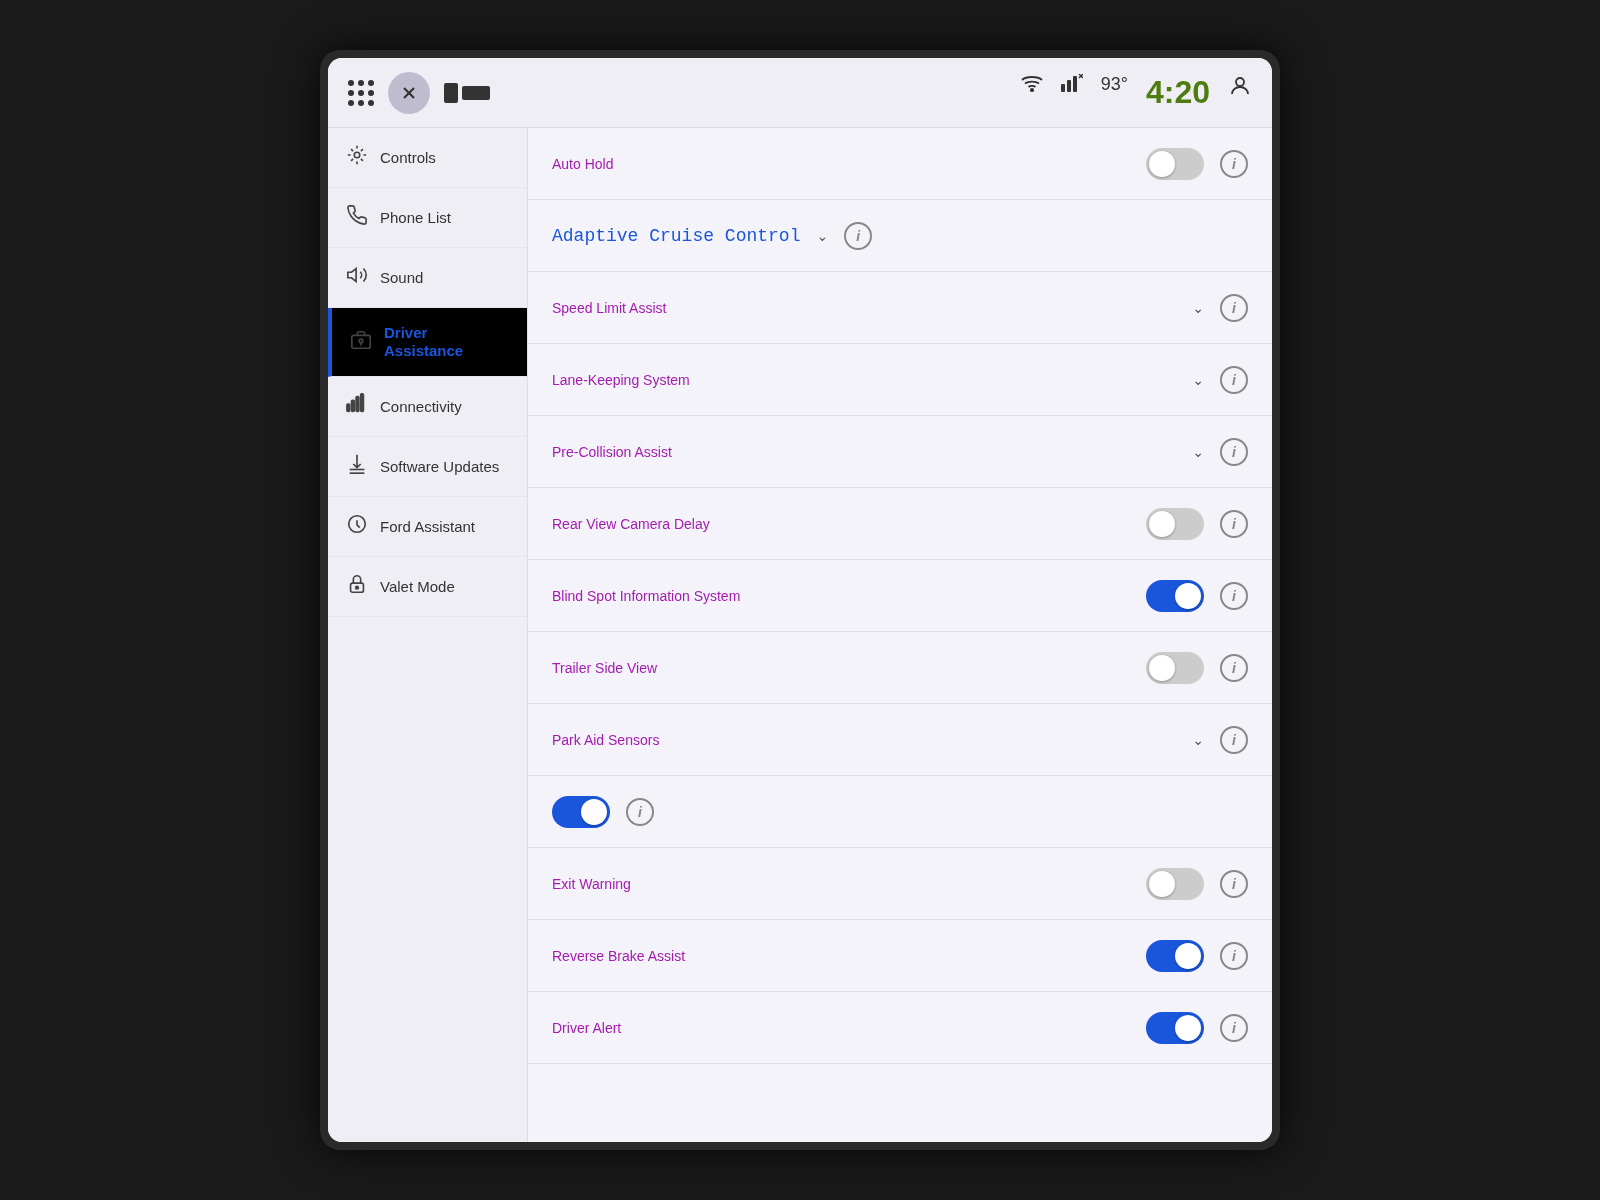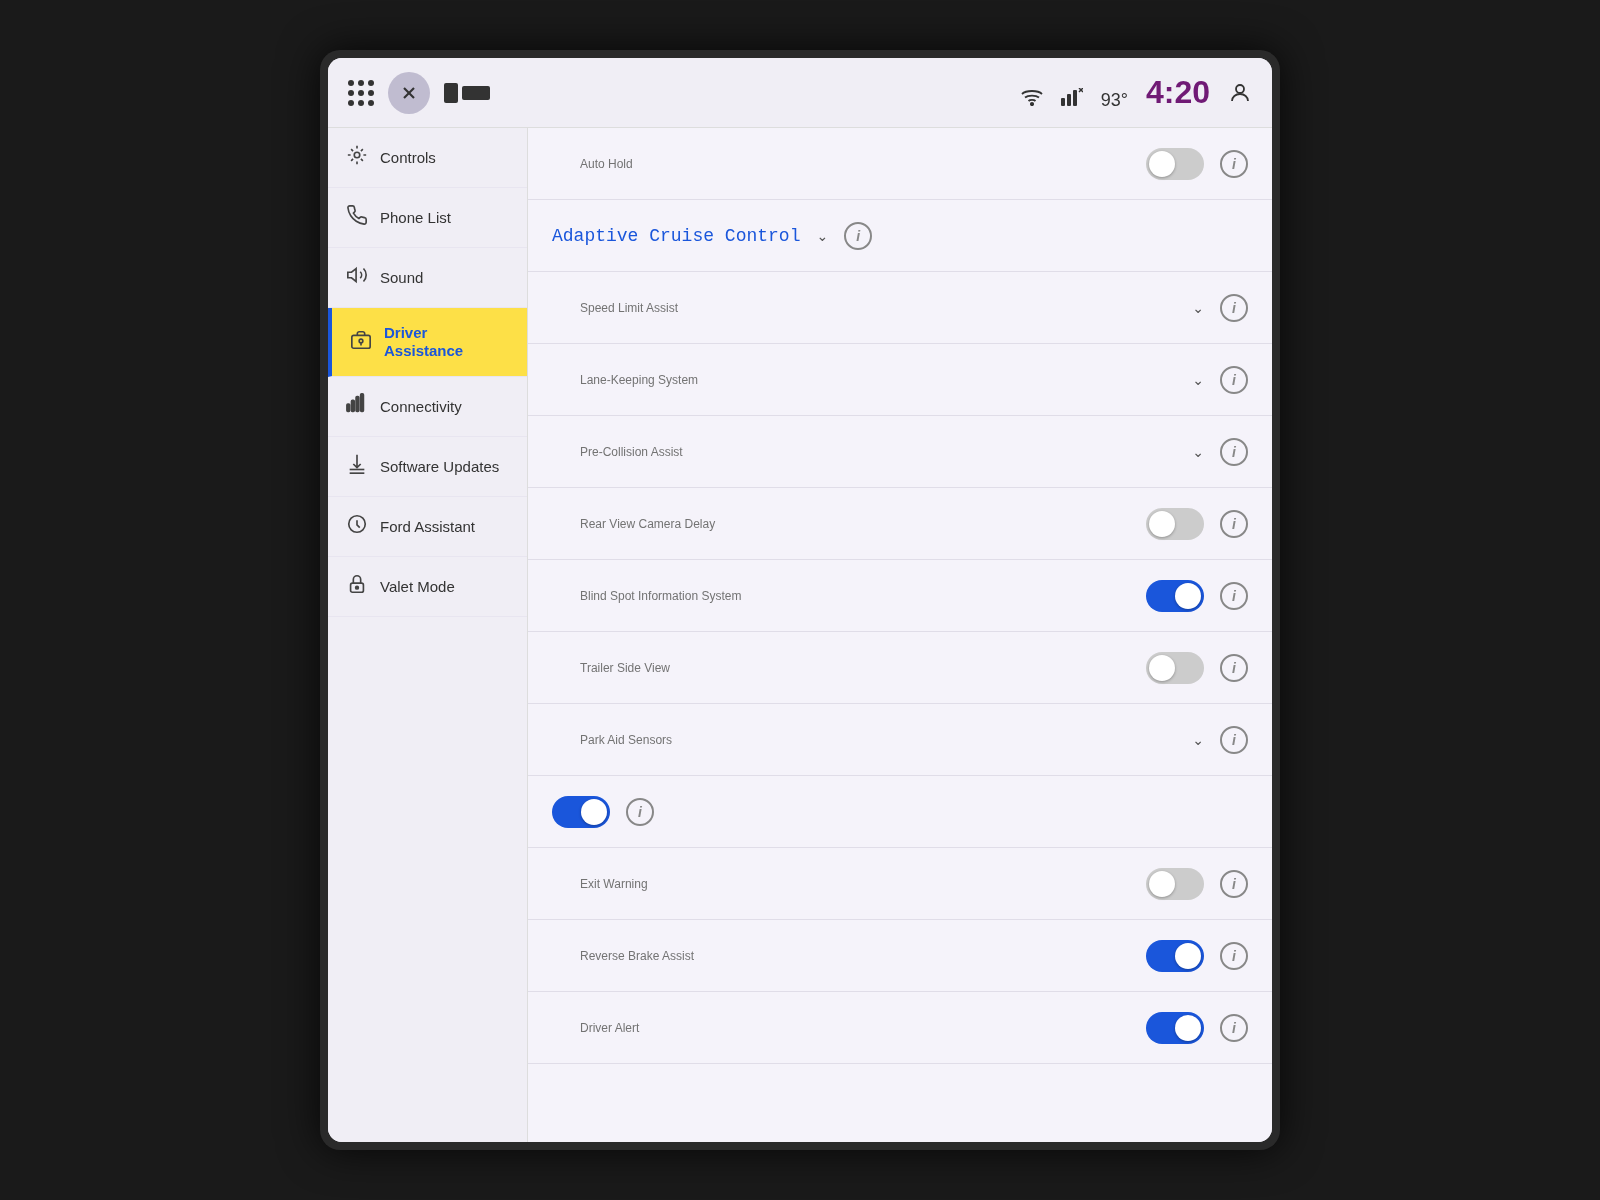--- a/index.html
+++ b/index.html
@@ -94,39 +94,39 @@
 
     .media-rect-sm {
       width: 28px;
       height: 14px;
       background: #333;
       border-radius: 2px;
     }
 
     .header-right {
       display: flex;
-      align-items: flex-end;
+      align-items: flex-start;
       gap: 18px;
     }
 
     .wifi-icon, .signal-icon {
       font-size: 18px;
       color: #333;
     }
 
     .temp {
       font-size: 18px;
       color: #333;
       font-weight: 500;
     }
 
     .time {
       font-size: 32px;
       font-weight: bold;
-      color: #701a75;
+      color: #4d7c0f;
     }
 
     .user-icon {
       font-size: 24px;
       color: #333;
     }
 
     
     .main-content {
       display: flex;
@@ -146,21 +146,21 @@
     .sidebar-item {
       display: flex;
       align-items: center;
       gap: 12px;
       padding: 16px 18px;
       cursor: pointer;
       border-bottom: 1px solid #e8e5f0;
     }
 
     .sidebar-item.active {
-      background: #fde047;
+      background: #000000;
       border-left: 4px solid #1a56db;
     }
 
     .sidebar-item.active .sidebar-label {
       color: #1a56db;
       font-weight: 600;
     }
 
     .sidebar-label {
       font-size: 15px;
@@ -187,24 +187,23 @@
     .setting-row {
       display: flex;
       align-items: center;
       padding: 18px 24px;
       border-bottom: 1px solid #e0dde8;
       min-height: 72px;
     }
 
     .setting-label {
       flex: 1;
-      font-size: 12px;
-      color: #737373;
+      font-size: 14px;
+      color: #a21caf;
       font-weight: 400;
-      margin-left: 28px;
     }
 
     .setting-controls {
       display: flex;
       align-items: center;
       gap: 16px;
     }
 
     
     .toggle {

